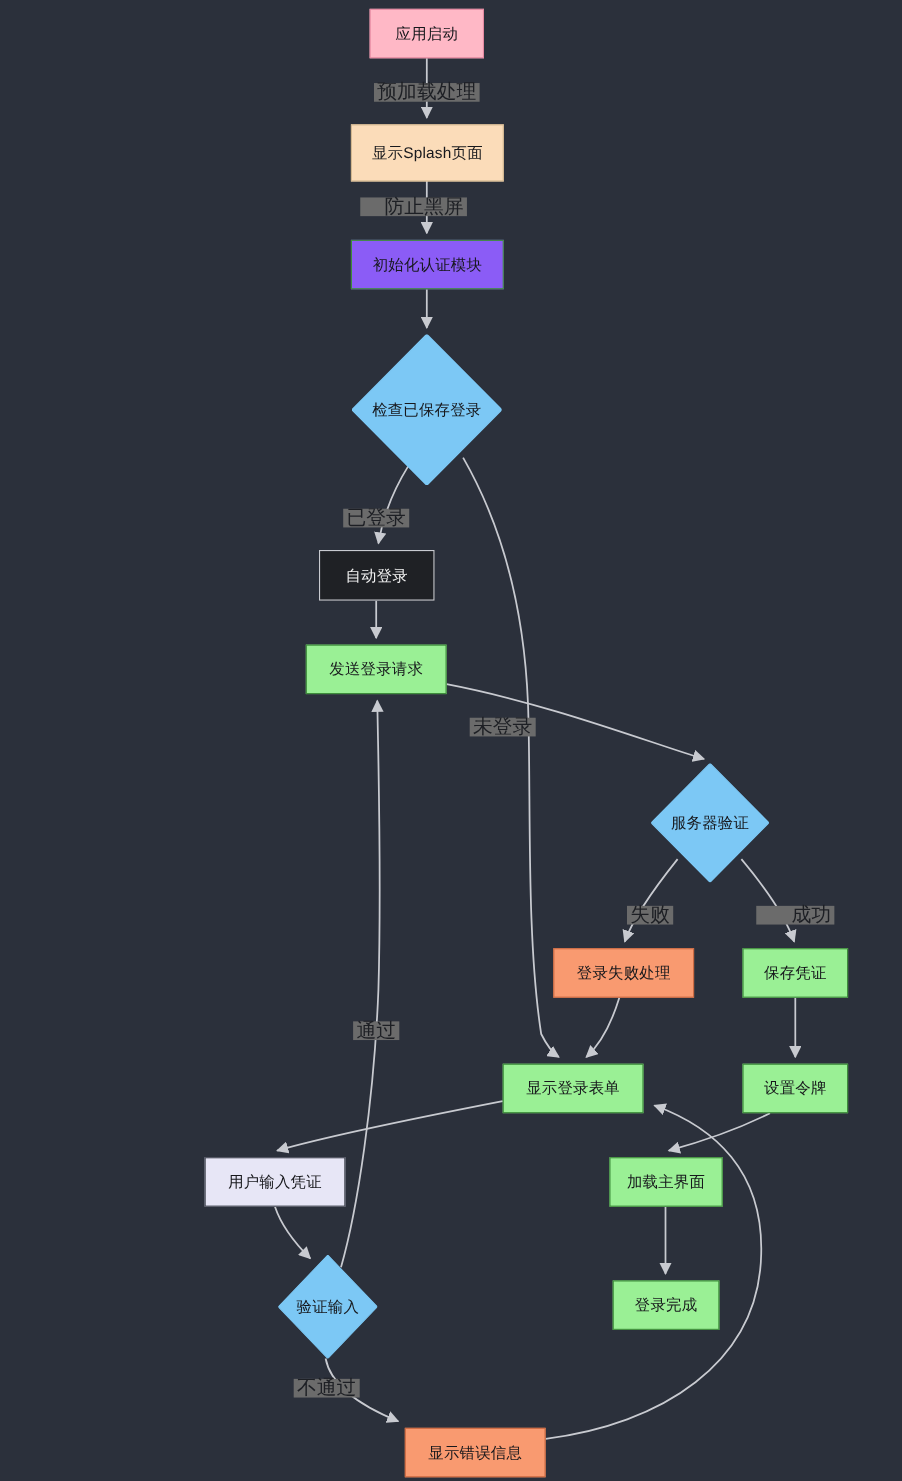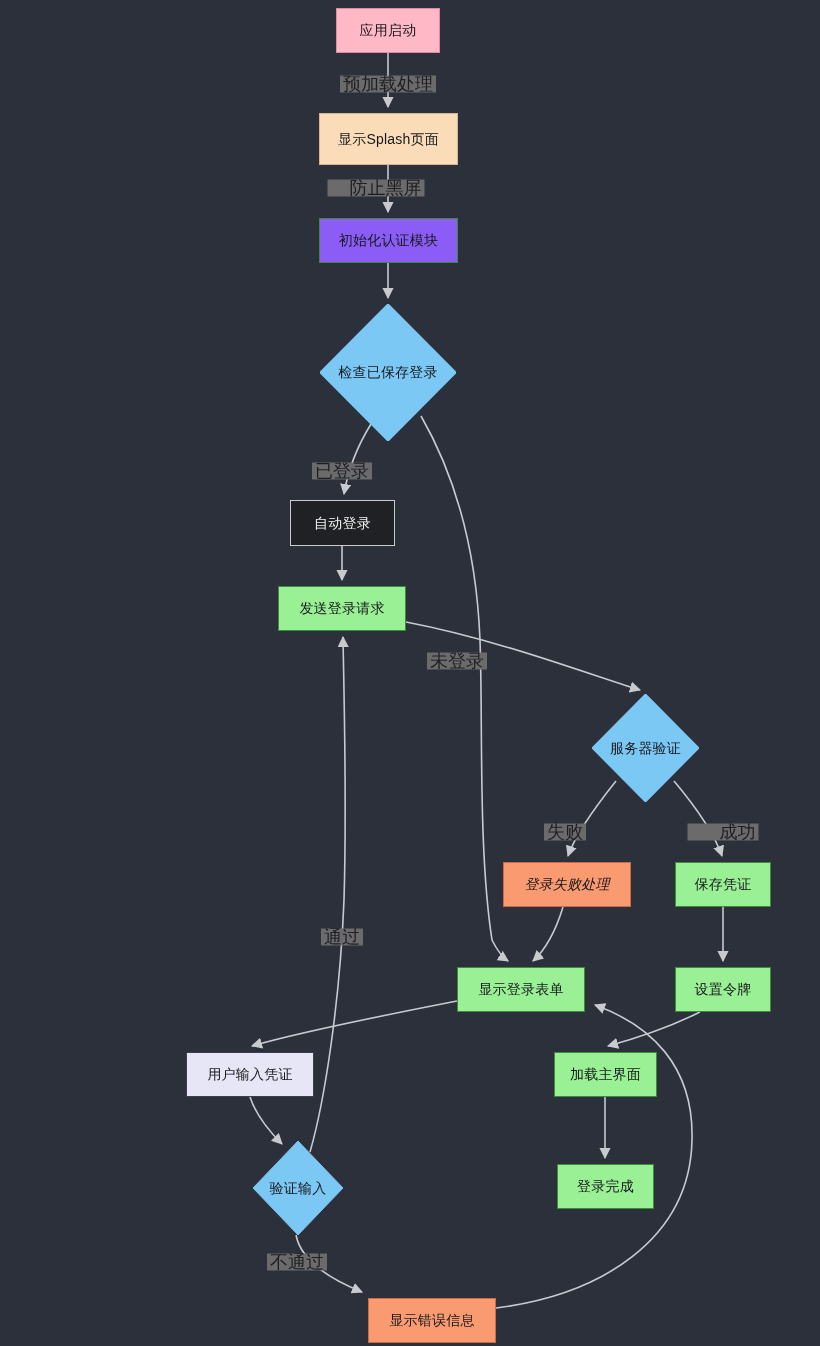--- a/index.html
+++ b/index.html
@@ -131,21 +131,21 @@
       </div>
       <div class="node rect" style="left: 278px; top: 586px; width: 128px; height: 45px; color: rgb(23, 24, 28); background: rgb(154, 240, 149); border-color: rgb(61, 140, 58);">
         <span class="node-label">发送登录请求</span>
       </div>
       <div class="node diamond" style="left: 592px; top: 694px; width: 107px; height: 108px; color: rgb(23, 24, 28);">
         <svg class="dshape" viewBox="0 0 100 100" preserveAspectRatio="none">
           <polygon points="50,0 100,50 50,100 0,50" fill="#7cc8f5" stroke="#7cc8f5" stroke-width="1"></polygon>
         </svg>
         <span class="node-label">服务器验证</span>
       </div>
-      <div class="node rect" style="left: 503px; top: 862px; width: 128px; height: 45px; color: rgb(23, 24, 28); background: rgb(249, 154, 112); border-color: rgb(204, 106, 66); font-style: italic;">
+      <div class="node rect" style="left: 503px; top: 862px; width: 128px; height: 45px; color: rgb(23, 24, 28); background: rgb(249, 154, 112); border-color: rgb(204, 106, 66);">
         <span class="node-label">登录失败处理</span>
       </div>
       <div class="node rect" style="left: 675px; top: 862px; width: 96px; height: 45px; color: rgb(23, 24, 28); background: rgb(154, 240, 149); border-color: rgb(61, 140, 58);">
         <span class="node-label">保存凭证</span>
       </div>
       <div class="node rect" style="left: 457px; top: 967px; width: 128px; height: 45px; color: rgb(23, 24, 28); background: rgb(154, 240, 149); border-color: rgb(61, 140, 58);">
         <span class="node-label">显示登录表单</span>
       </div>
       <div class="node rect" style="left: 675px; top: 967px; width: 96px; height: 45px; color: rgb(23, 24, 28); background: rgb(154, 240, 149); border-color: rgb(61, 140, 58);">
         <span class="node-label">设置令牌</span>
@@ -167,18 +167,18 @@
       </div>
       <div class="node rect" style="left: 368px; top: 1298px; width: 128px; height: 45px; color: rgb(23, 24, 28); background: rgb(249, 154, 112); border-color: rgb(204, 106, 66);">
         <span class="node-label">显示错误信息</span>
       </div>
     </div>
   <div id="edge-label-layer">
       <div class="edge-label" style="left: 388px; top: 84px;">预加载处理</div>
       <div class="edge-label" style="left: 376px; top: 188px; padding-left: 22px;">防止黑屏</div>
       <div class="edge-label" style="left: 342px; top: 471px;">已登录</div>
       <div class="edge-label" style="left: 457px; top: 661px;">未登录</div>
-      <div class="edge-label" style="left: 565px; top: 832px;">失败</div>
+      <div class="edge-label" style="left: 591px; top: 832px;">失败</div>
       <div class="edge-label" style="left: 723px; top: 832px; padding-left: 32px;">成功</div>
       <div class="edge-label" style="left: 342px; top: 937px;">通过</div>
       <div class="edge-label" style="left: 297px; top: 1262px;">不通过</div>
     </div>
 </div>
 
 </body></html>

